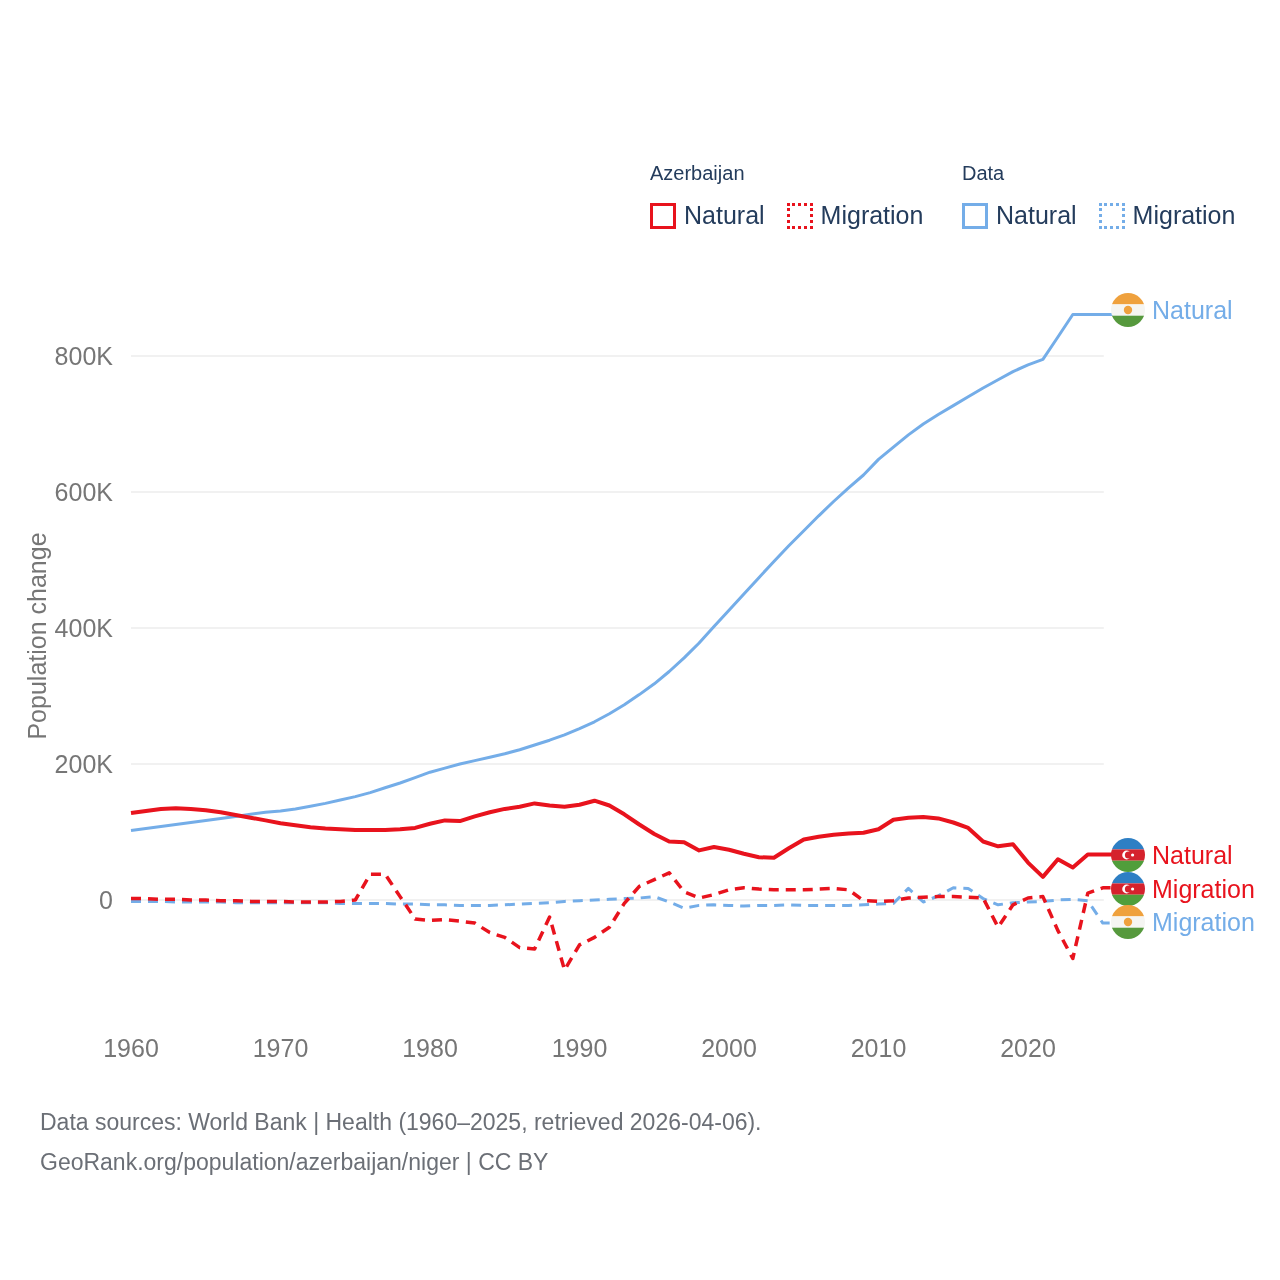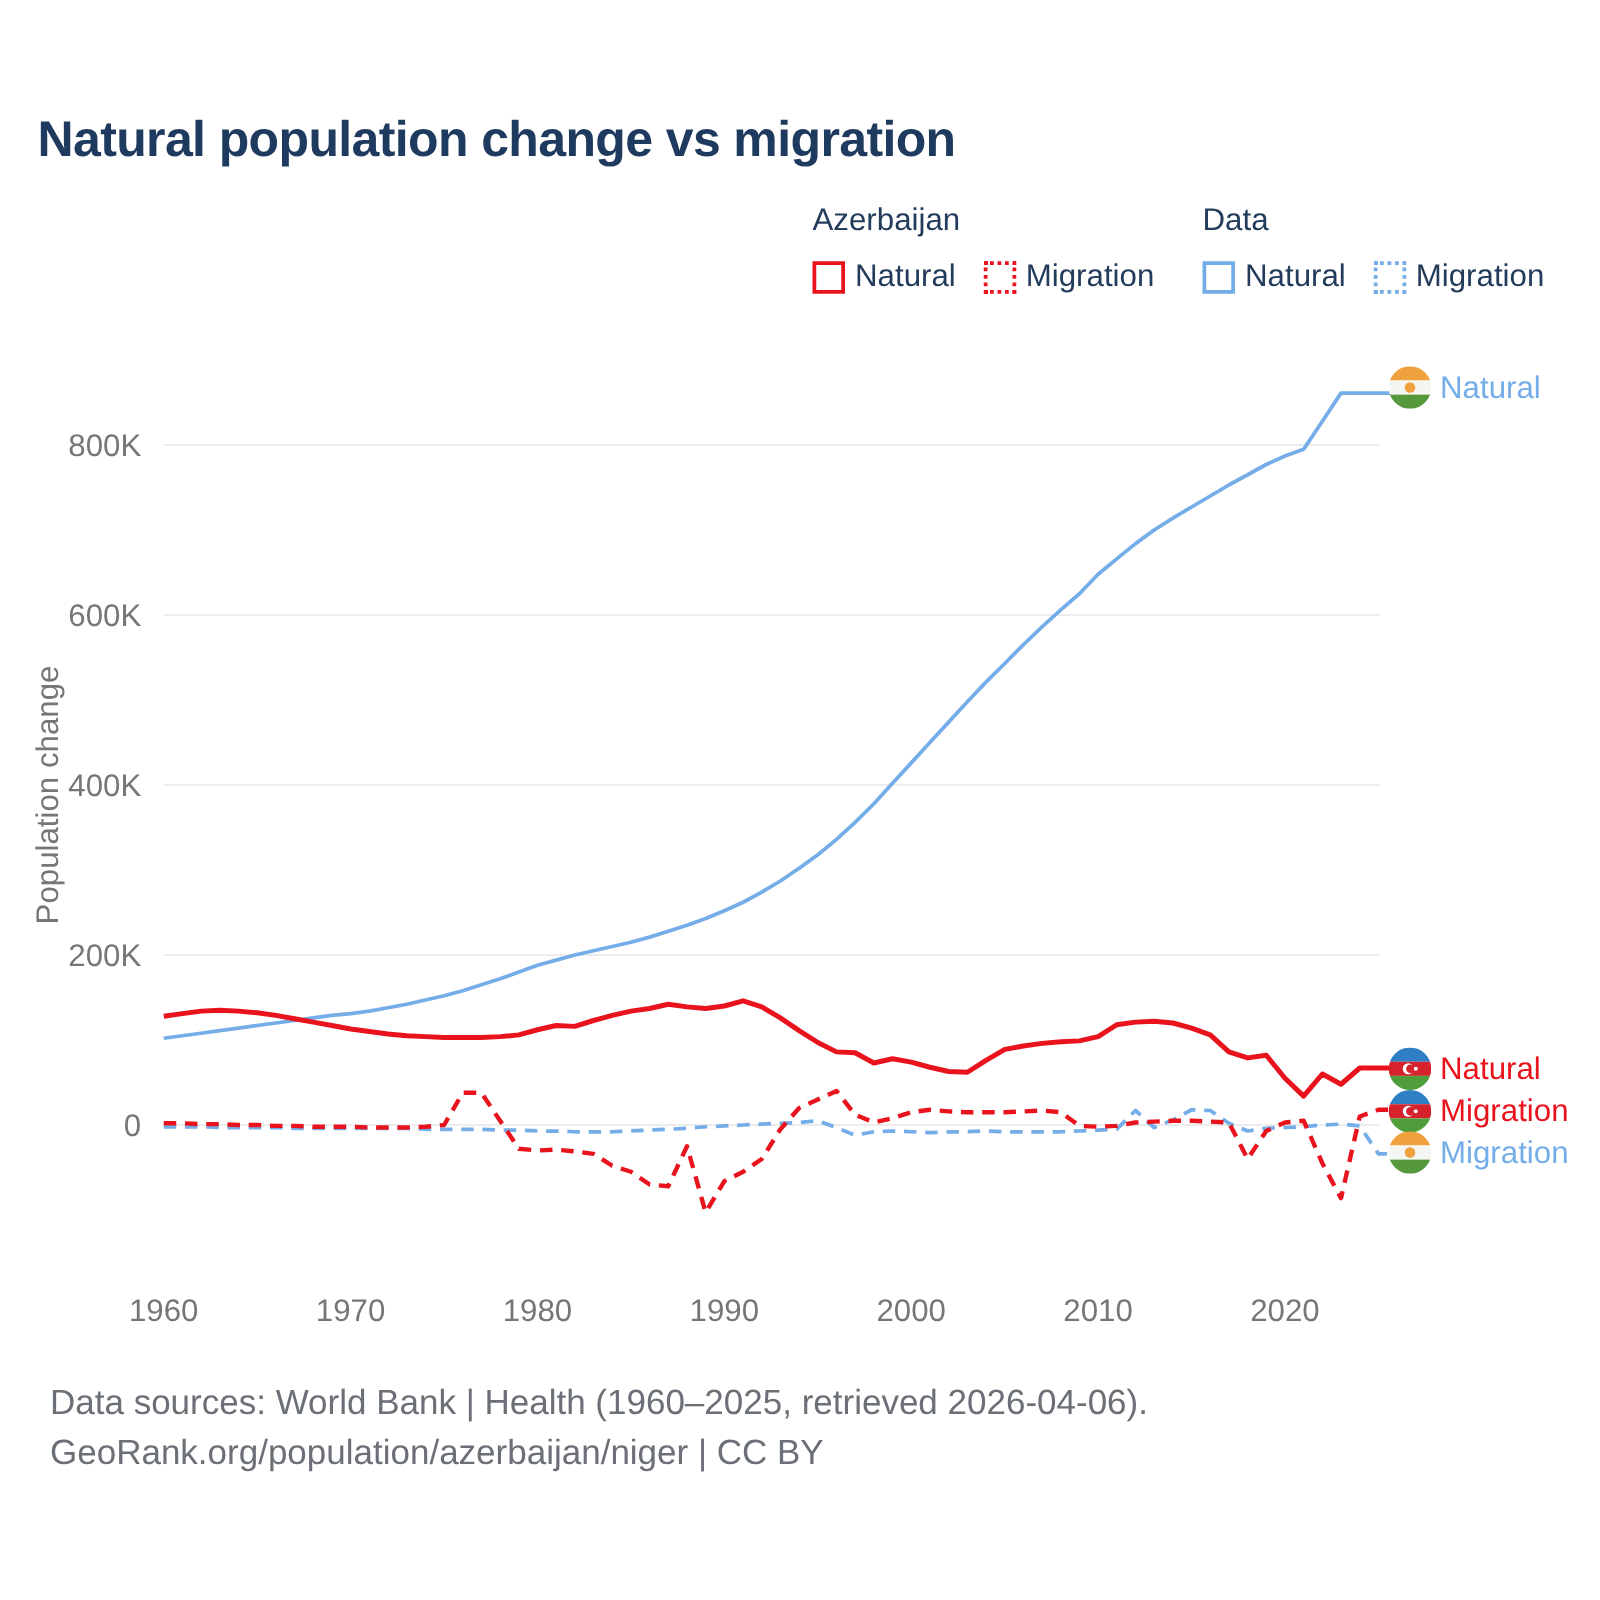--- a/index.html
+++ b/index.html
@@ -7,41 +7,40 @@
     position:relative;width:1280px;height:1280px;background:#ffffff;
     font-family:"Liberation Sans", sans-serif;overflow:hidden;
   }
   .page-title{
     position:absolute;left:30px;top:90px;margin:0;
     font-size:40px;font-weight:bold;color:#1e3a5f;letter-spacing:-0.5px;
   }
   .legend-group{position:absolute;top:162px;}
   .legend-group.g-az{left:650px;}
   .legend-group.g-ne{left:962px;}
-  .legend-country{font-size:25px;color:#243c5c;margin-bottom:16px;}
+  .legend-country{font-size:20px;color:#243c5c;margin-bottom:16px;}
   .legend-items{display:flex;gap:22px;}
   .legend-item{display:flex;align-items:center;gap:8px;font-size:25px;color:#243c5c;cursor:pointer;}
   .swatch{width:26px;height:26px;box-sizing:border-box;background:#fff;flex:0 0 auto;}
   .swatch.solid.red{border:3px solid #e8131d;}
   .swatch.dotted.red{border:3px dotted #e8131d;}
   .swatch.solid.blue{border:3px solid #74ade8;}
   .swatch.dotted.blue{border:3px dotted #74ade8;}
   #chart{position:absolute;left:0;top:0;}
   .series-tag{position:absolute;left:1111px;display:flex;align-items:center;gap:7px;font-size:25px;}
   .series-tag .flag{flex:0 0 auto;display:block;}
   .tag-red{color:#e8131d;}
   .tag-blue{color:#74ade8;}
-  .footer{position:absolute;left:40px;top:1102px;font-size:28px;color:#6b6f76;line-height:40px;}
+  .footer{position:absolute;left:40px;top:1102px;font-size:23px;color:#6b6f76;line-height:40px;}
 </style>
 </head>
 <body>
 
 <div class="canvas">
 
-  <h1 class="page-title">Natural population change vs migration</h1>
 
   <div class="legend-group g-az">
     <div class="legend-country">Azerbaijan</div>
     <div class="legend-items">
       <div class="legend-item">
         <span class="swatch solid red"></span>
         <span>Natural</span>
       </div>
       <div class="legend-item">
         <span class="swatch dotted red"></span>

